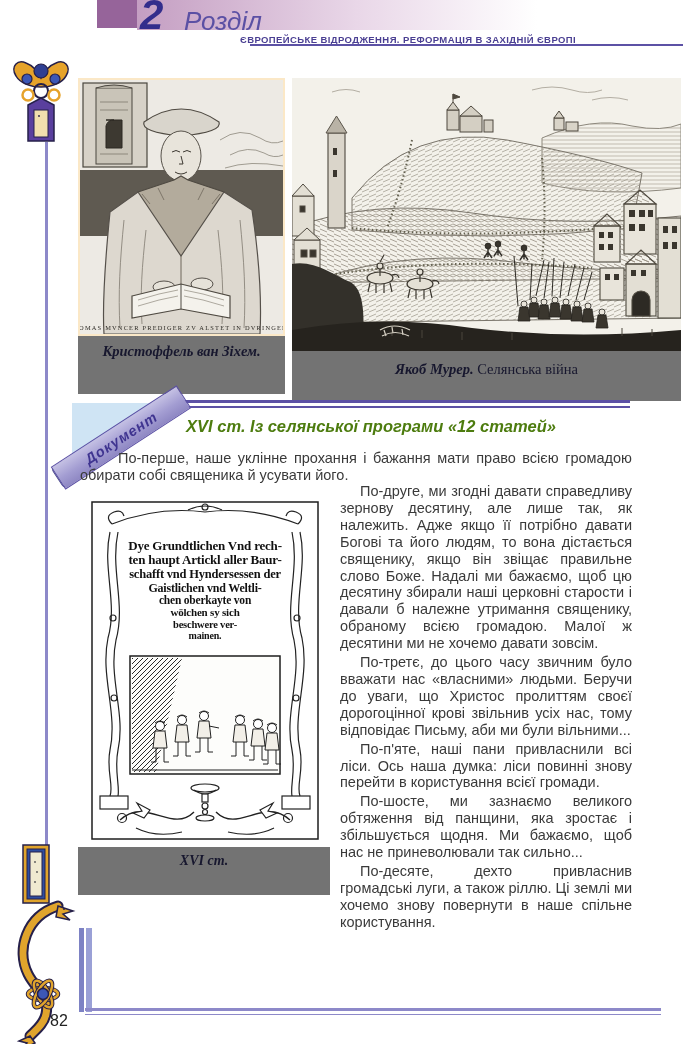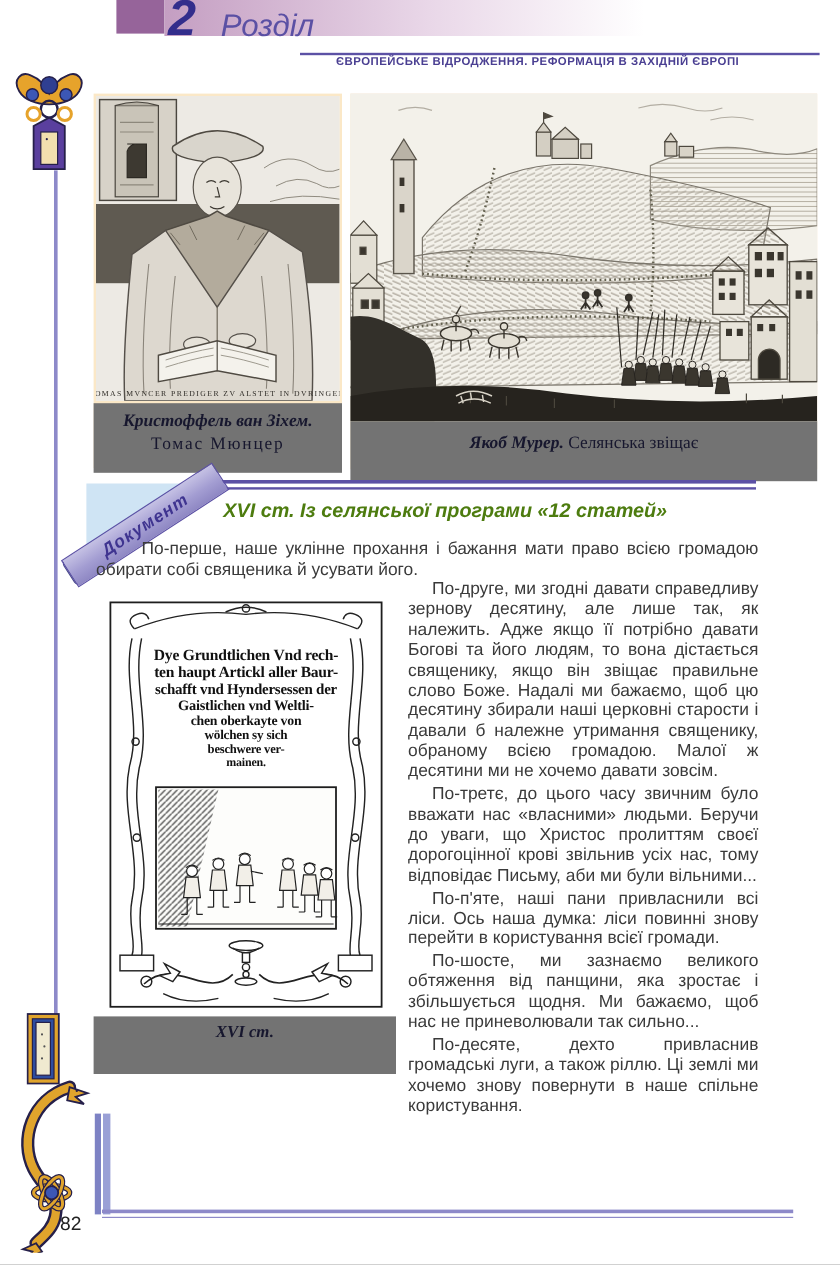--- a/index.html
+++ b/index.html
@@ -6,21 +6,21 @@
   #page{position:relative;width:700px;height:1054px;background:#ffffff;overflow:hidden;
         font-family:"Liberation Sans",sans-serif;color:#333;}
 
   
   .hdr-block{position:absolute;left:97px;top:0;width:40px;height:28px;background:#96649a;}
   .hdr-band{position:absolute;left:137px;top:0;width:400px;height:30px;
             background:linear-gradient(90deg,#c49ec2 0%,#e9d7e8 55%,#ffffff 100%);}
   .chapter-num{position:absolute;left:140px;top:-6px;font-size:42px;font-weight:bold;font-style:italic;
                color:#332d8c;line-height:1;}
   .chapter-label{position:absolute;left:184px;top:6px;font-size:26px;font-style:italic;color:#5b50a4;}
-  .chapter-title{position:absolute;left:240px;top:46px;width:416px;text-align:center;
+  .chapter-title{position:absolute;left:240px;top:34px;width:416px;text-align:left;
                  font-size:9.5px;font-weight:bold;letter-spacing:.4px;color:#4a3f92;}
   .hdr-underline{position:absolute;left:250px;top:44px;width:433px;border-top:2.5px solid #5c51a5;}
 
   
   .left-rule{position:absolute;left:45px;top:142px;width:3px;height:706px;background:#8d89c9;}
   .orn{position:absolute;}
 
   
   .figure{position:absolute;background:#fbe8c7;}
   .fig-img{background:#f2f0ea;display:block;}
@@ -168,21 +168,20 @@
       <g stroke="#9a958a" fill="none" stroke-width="0.8">
         <path d="M58,220 Q80,213 98,210"></path>
           <path d="M58,226 Q80,219 98,216"></path>
         <path d="M144,220 Q122,213 104,210"></path>
           <path d="M144,226 Q122,219 104,216"></path>
       </g>
       <text x="101" y="250" text-anchor="middle" font-size="6.4" letter-spacing="1.2" fill="#2e2b26">TOMAS MVNCER PREDIGER ZV ALSTET IN DVRINGEN</text>
     </svg>
     <div class="caption muntzer-cap" style="width:207px;height:52px;">
       <div class="cap-bi">Кристоффель ван Зіхем.</div>
-      <div class="l2">Томас Мюнцер</div>
     </div>
   </div>
 
   <div class="figure" style="left:292px;top:78px;width:389px;height:313px;">
     <svg class="fig-img" width="389" height="273" viewBox="0 0 389 273">
       <defs>
         <pattern id="fh1" width="7" height="5" patternUnits="userSpaceOnUse">
             <path d="M0,4 L7,1" stroke="#a59f93" stroke-width="0.8"></path>
           </pattern>
         <pattern id="fh2" width="7" height="5" patternUnits="userSpaceOnUse">
@@ -334,21 +333,21 @@
       </g>
       <g stroke="#d8d3c7" stroke-width="1.2" fill="none">
         <path d="M88,252 q14,-8 30,0"></path>
           <path d="M90,258 q13,-7 27,0"></path>
         <line x1="92" y1="252" x2="94" y2="258"></line>
           <line x1="100" y1="249" x2="101" y2="255"></line>
           <line x1="110" y1="251" x2="111" y2="257"></line>
       </g>
     </svg>
     <div class="caption murer-cap" style="width:389px;height:40px;">
-      <span class="cap-bi">Якоб Мурер.</span><span> Селянська звіщає</span>
+      <span class="cap-bi">Якоб Мурер.</span><span> Селянська війна</span>
     </div>
   </div>
 
   <div class="ribbon-tri"></div>
   <div class="doc-topline"></div>
   <div class="ribbon-roll"></div>
   <div class="ribbon">
     <span>Документ</span>
   </div>
 

